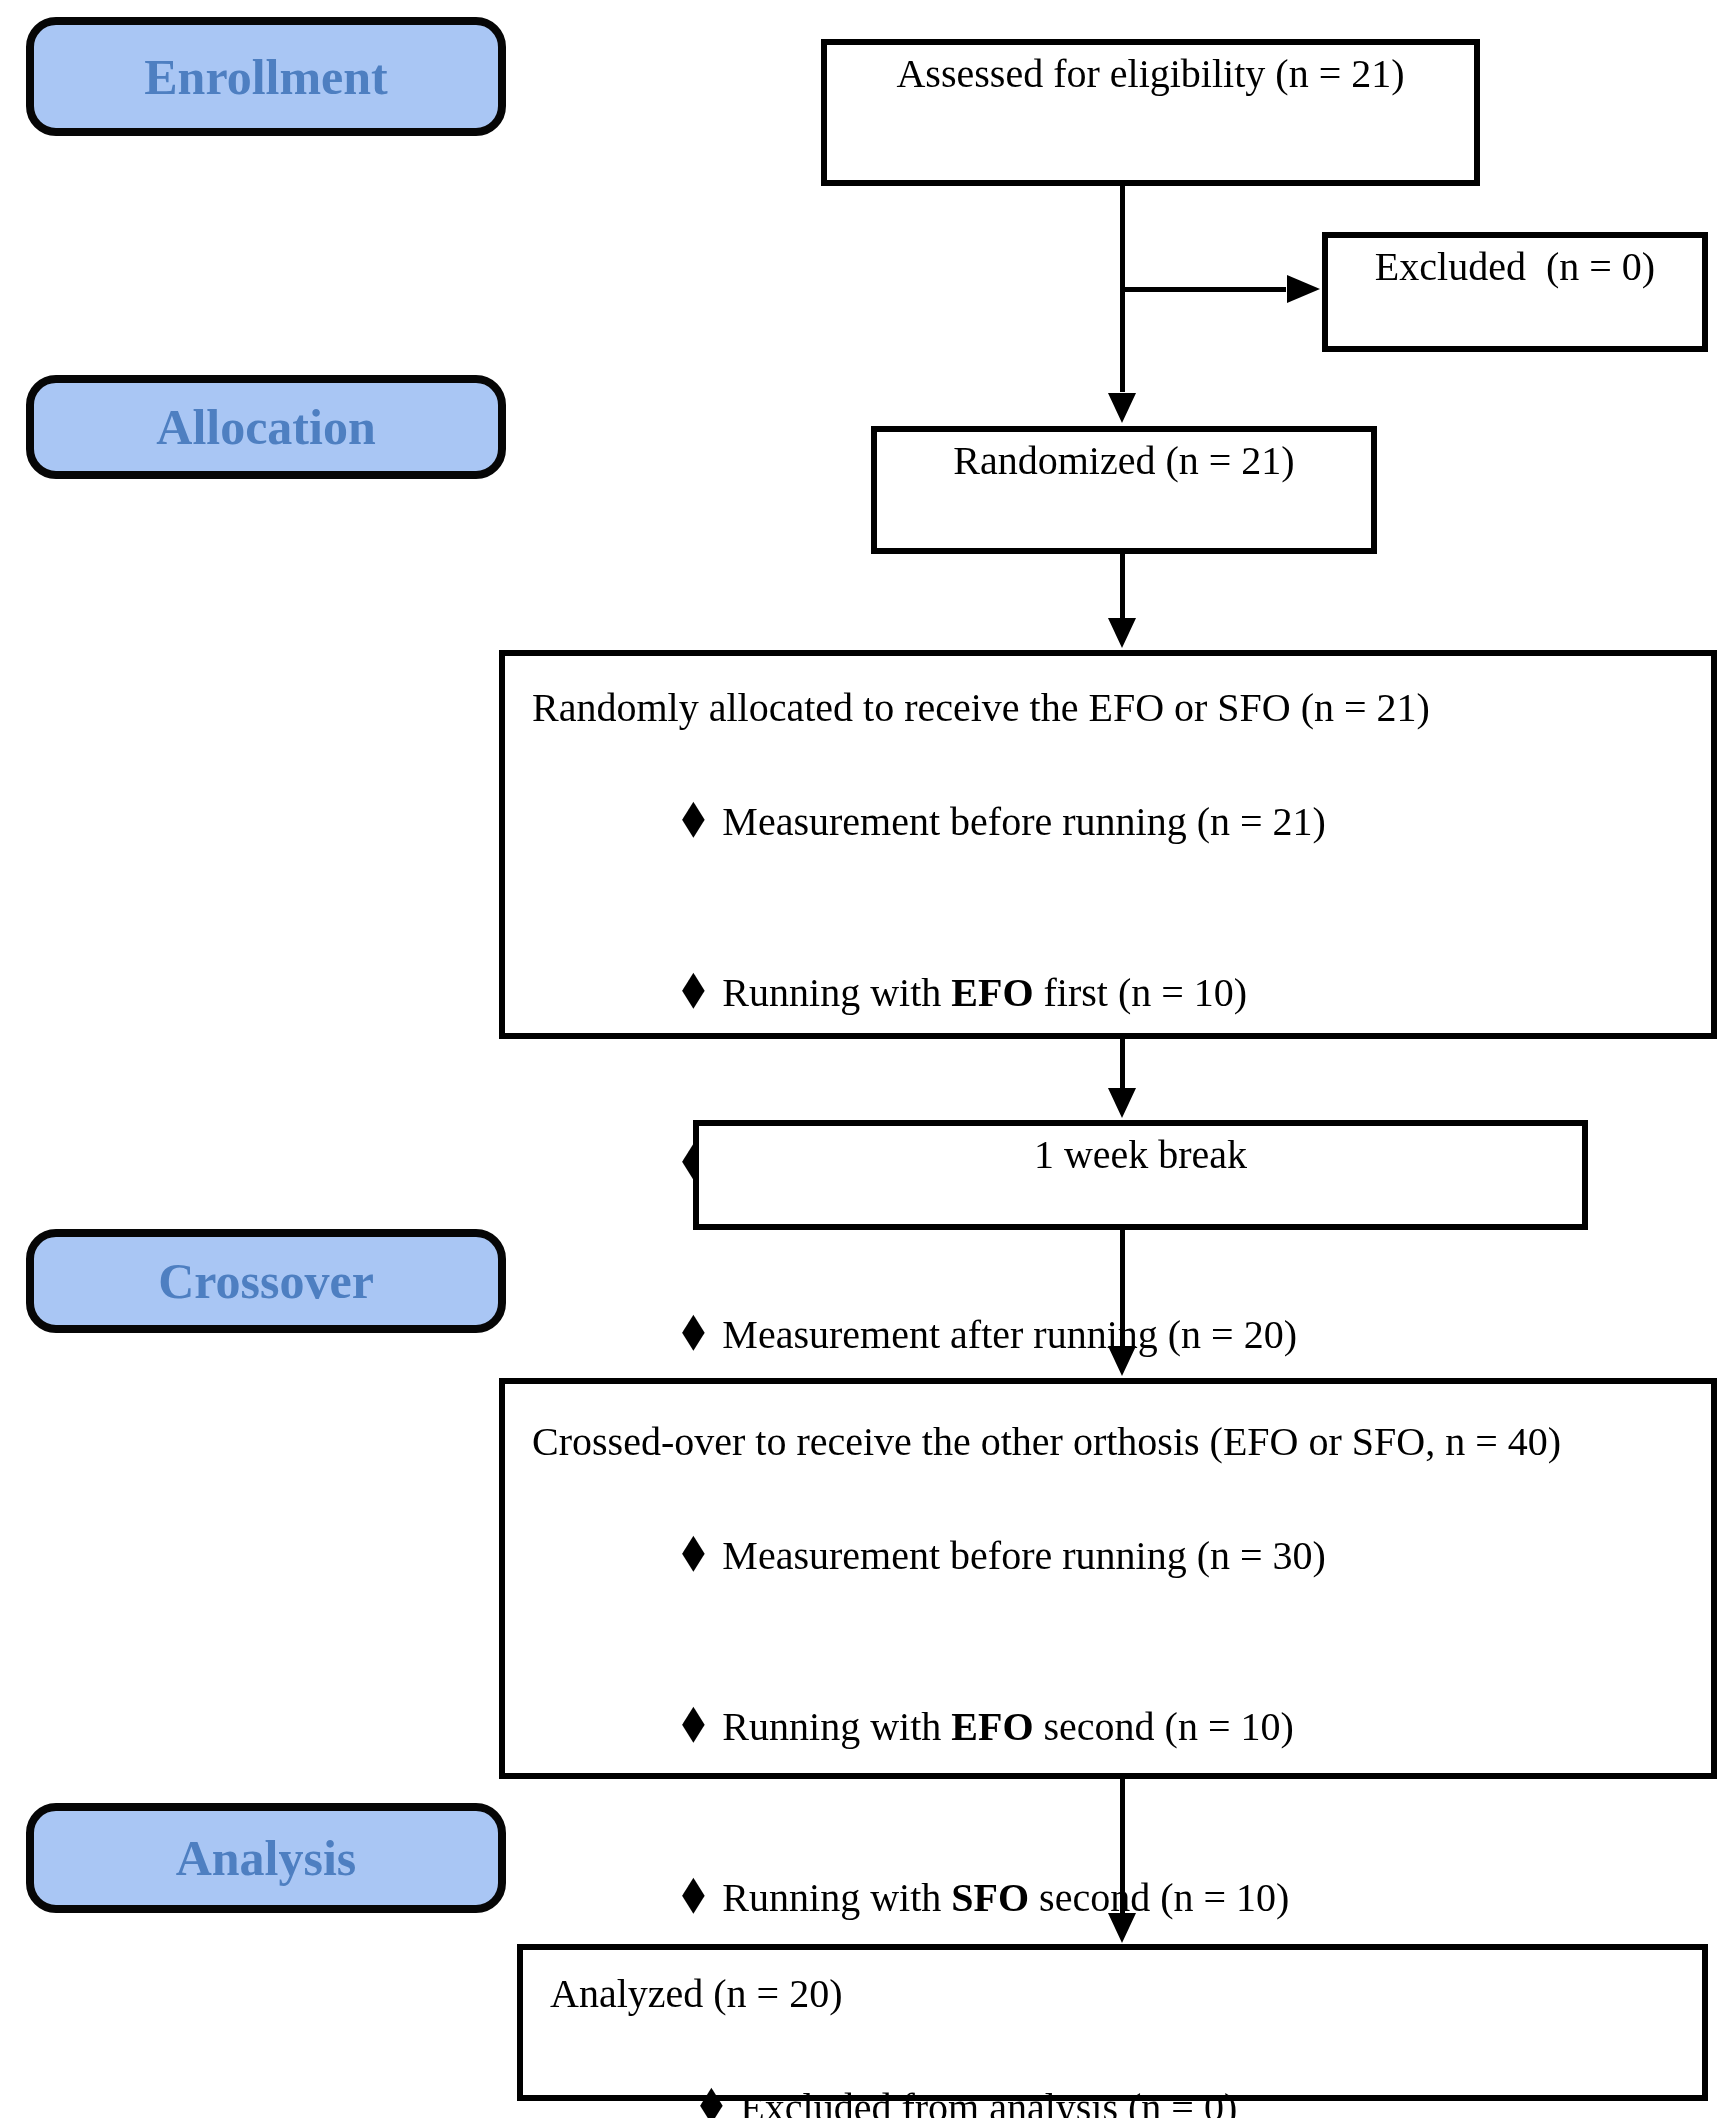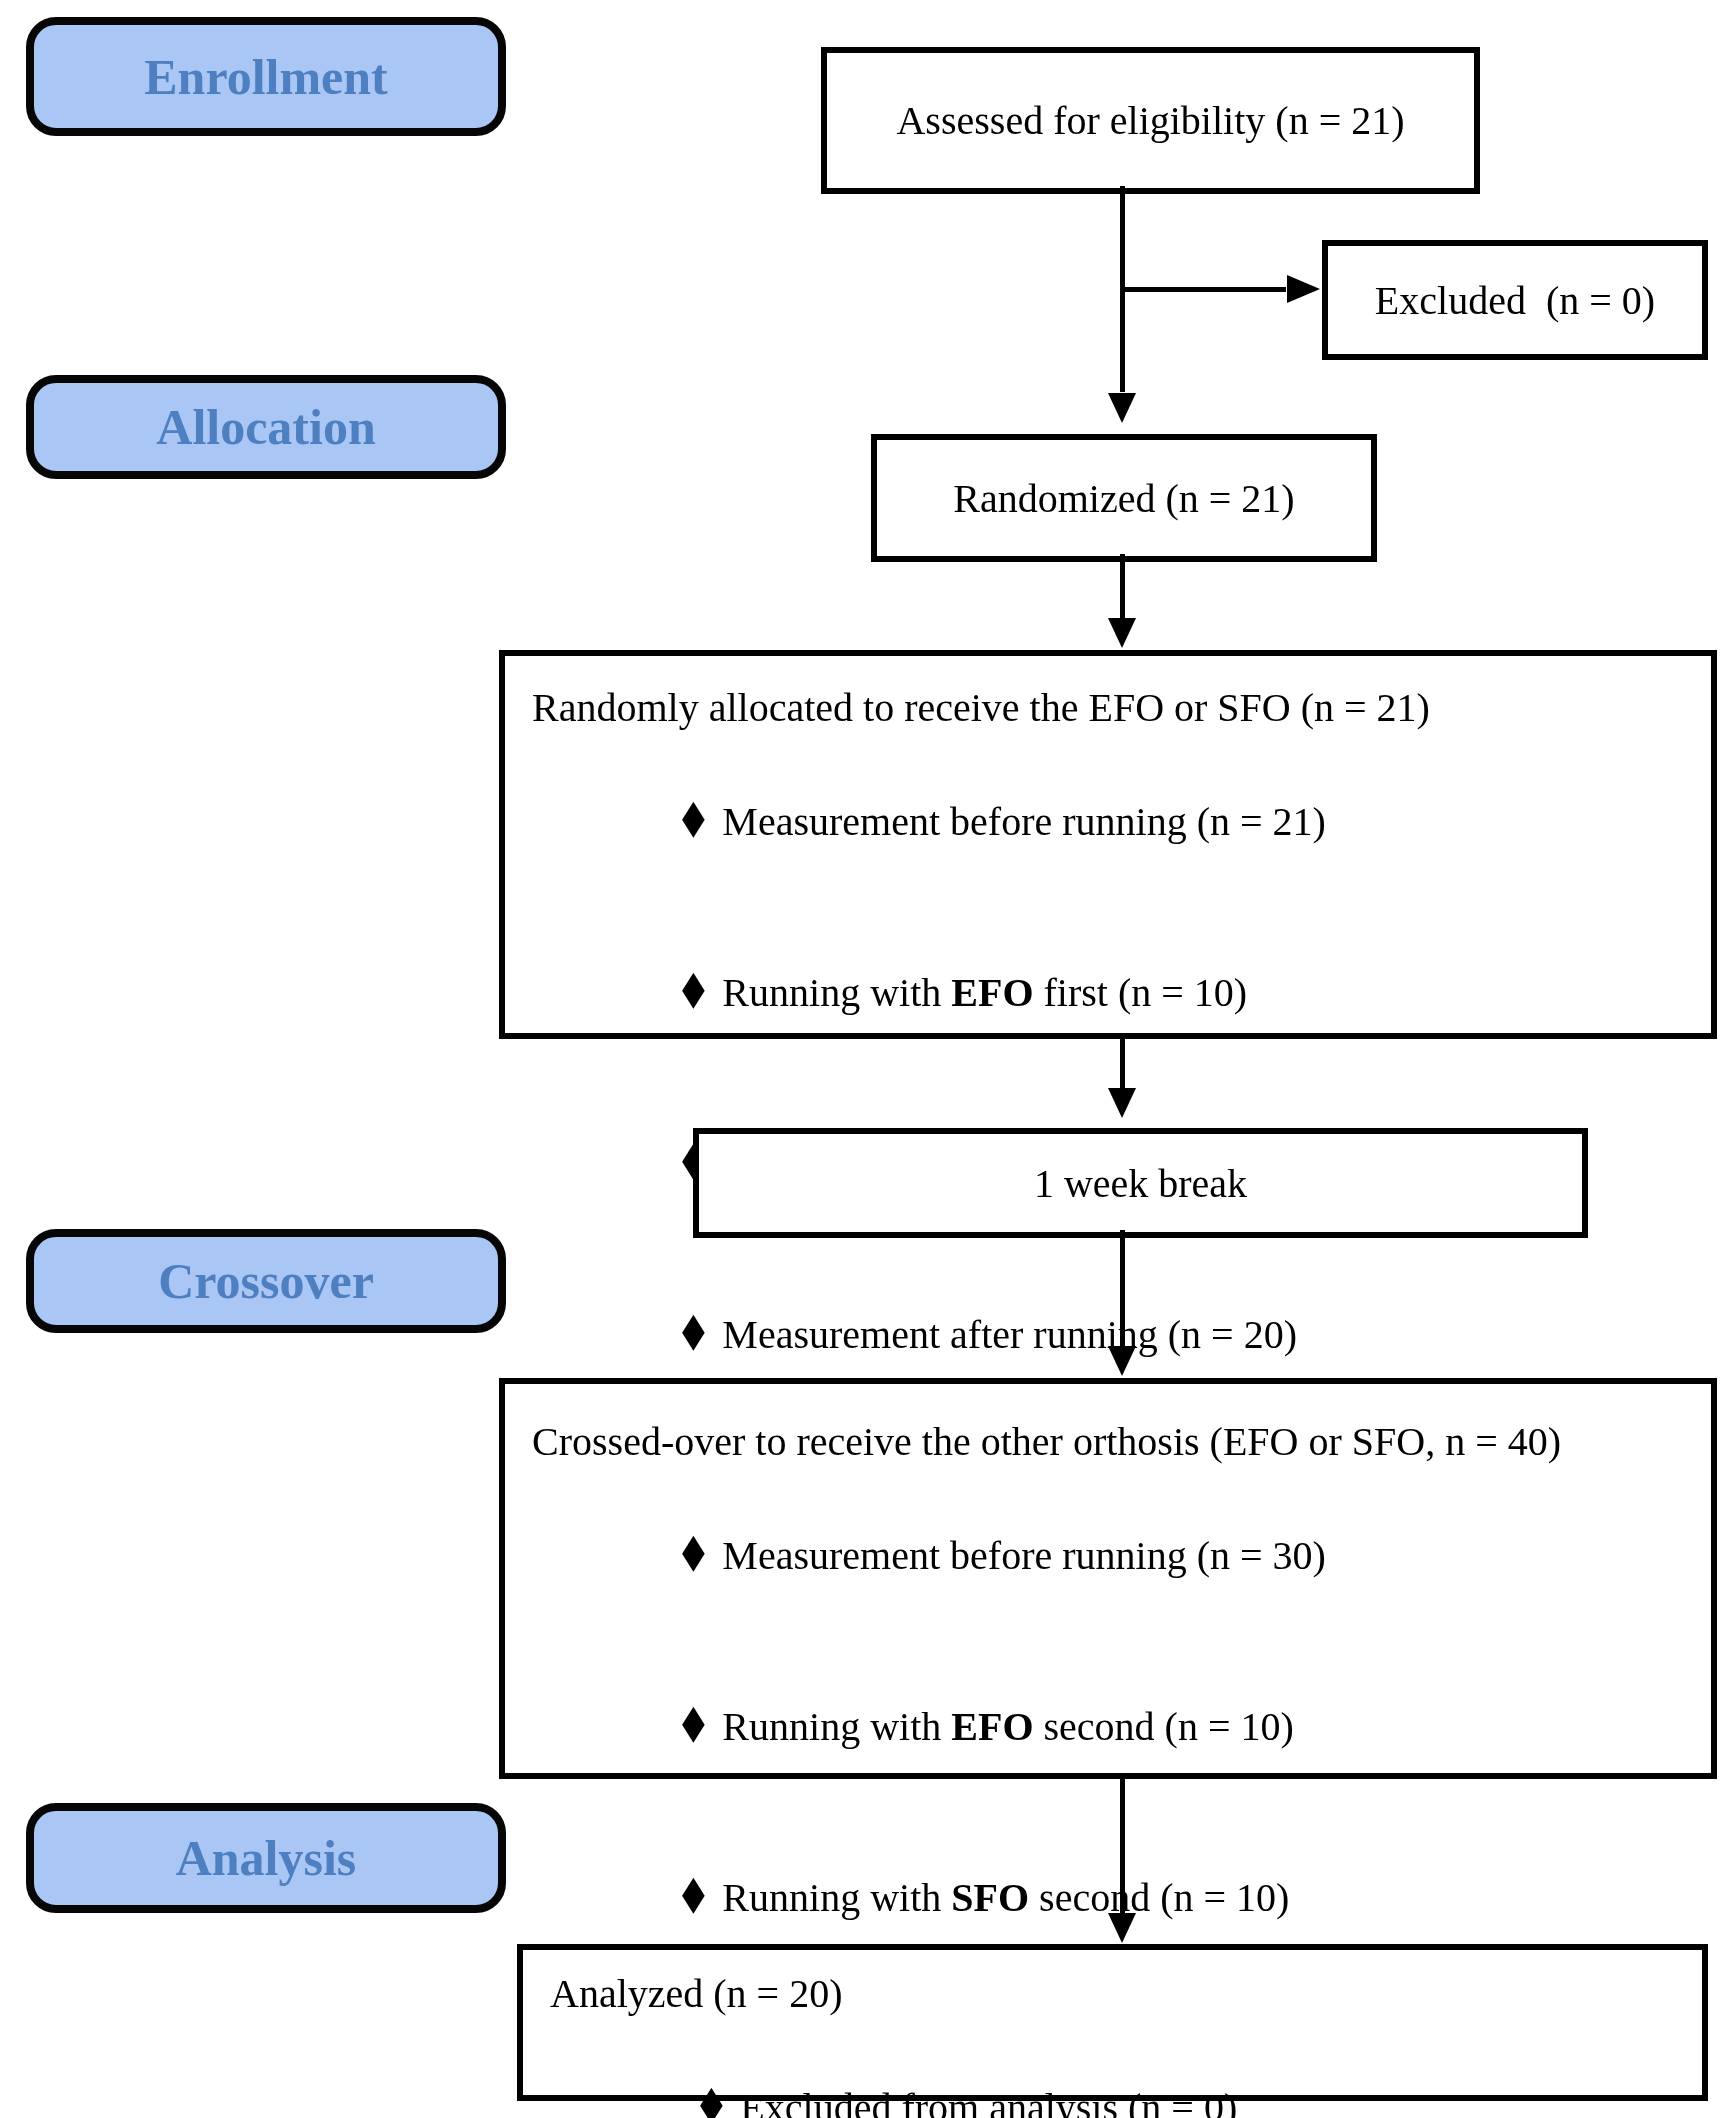--- a/index.html
+++ b/index.html
@@ -32,24 +32,23 @@
   
   .flowbox {
     position:absolute;
     box-sizing:border-box;
     background:#ffffff;
     border:6.3px solid #000000;
     font-size:40px;
     line-height:57px;
   }
   .centered {
-    display:flex; align-items:center; justify-content:center;
+    display:flex; align-items:flex-start; justify-content:center;
     text-align:center;
     white-space:pre;
-    margin-top:8px;
   }
   #box-assessed   { left:821px; top:39px;   width:659px; height:147px; }
   #box-excluded   { left:1322px; top:232px;  width:386px;  height:120px; }
   #box-randomized { left:871px; top:426px;  width:506px;  height:128px; }
   #box-allocation { left:499px;  top:650px; width:1218px; height:389px; padding:23px 15.7px 0 27px; }
   #box-break      { left:693px; top:1120px; width:895px; height:110px; }
   #box-crossover  { left:499px;  top:1378px; width:1218px; height:401px; padding:29px 15.7px 0 27px; }
   #box-analyzed   { left:517px;  top:1944px; width:1191px; height:157px; padding:14.7px 15.7px 0 27px; }
 
   .dline  { white-space:pre; line-height:57px; }

